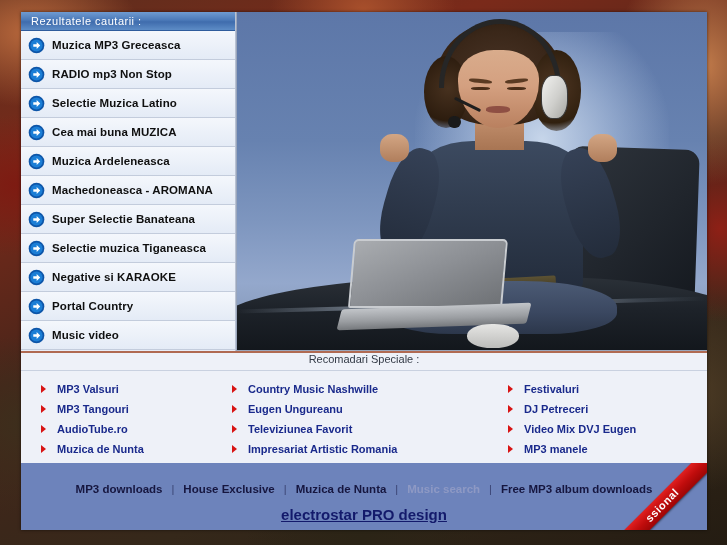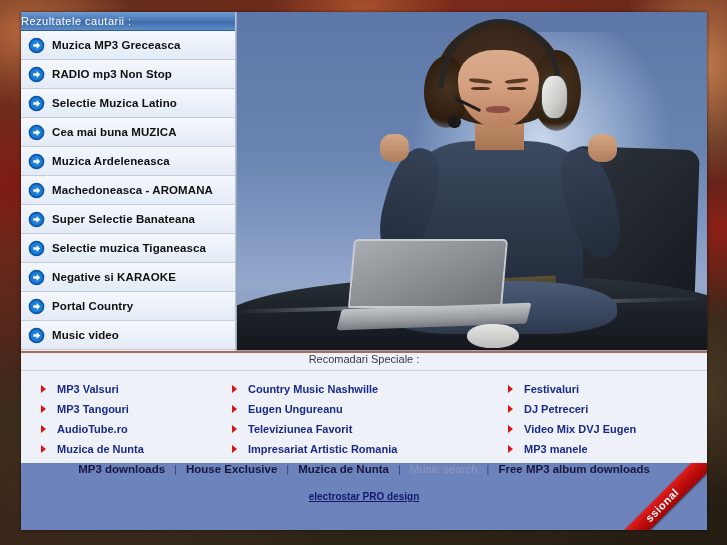--- a/index.html
+++ b/index.html
@@ -55,20 +55,21 @@
     box-sizing: border-box;
   }
   #sidebar-header {
     height: 19px;
     background: linear-gradient(to bottom, #6f9bd1 0%, #4b79b8 45%, #3f6cad 55%, #5d8cc6 100%);
     color: #ffffff;
     font-size: 11px;
     letter-spacing: 0.5px;
     display: flex;
     align-items: center;
+    padding-left: 10px;
     box-sizing: border-box;
     border-bottom: 1px solid #2f5c9c;
   }
   .side-item {
     height: 29px;
     display: flex;
     align-items: center;
     padding-left: 7px;
     box-sizing: border-box;
     border-bottom: 1px solid #c3ccdc;
@@ -341,43 +342,44 @@
     height: 67px;
     background: #6d83bb;
     box-sizing: border-box;
     overflow: hidden;
   }
   #footer-links {
     display: flex;
     align-items: center;
     justify-content: center;
     gap: 0;
+    padding-top: 20px;
   }
   .f-link {
     font-size: 11.5px;
     font-weight: bold;
     color: #16163f;
     white-space: nowrap;
     cursor: pointer;
     padding: 0 9px;
   }
   .f-link.muted {
-    font-weight: normal;
+    font-weight: bold;
     color: #8e99c4;
   }
   .f-sep {
     font-size: 11px;
     color: #3a4372;
   }
   #credit-wrap {
     text-align: center;
     padding-top: 11px;
   }
   #credit {
-    font-size: 10px;
+    font-size: 15px;
     font-weight: bold;
     color: #131a6b;
     text-decoration: underline;
     cursor: pointer;
   }
 
   
   #ribbon {
     position: absolute;
     right: -30px;

